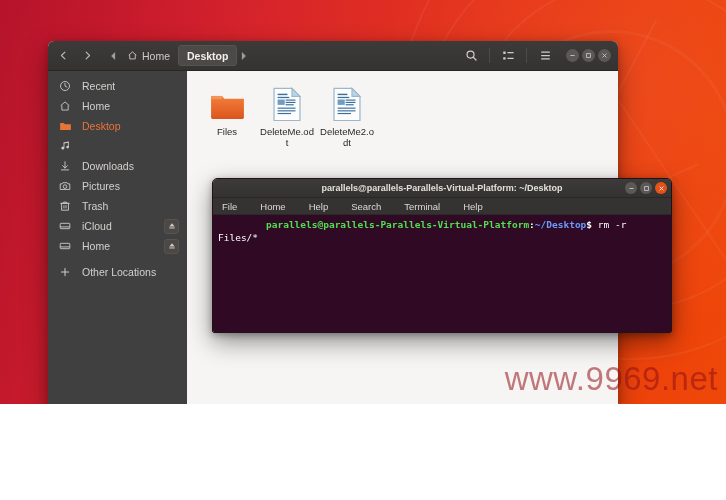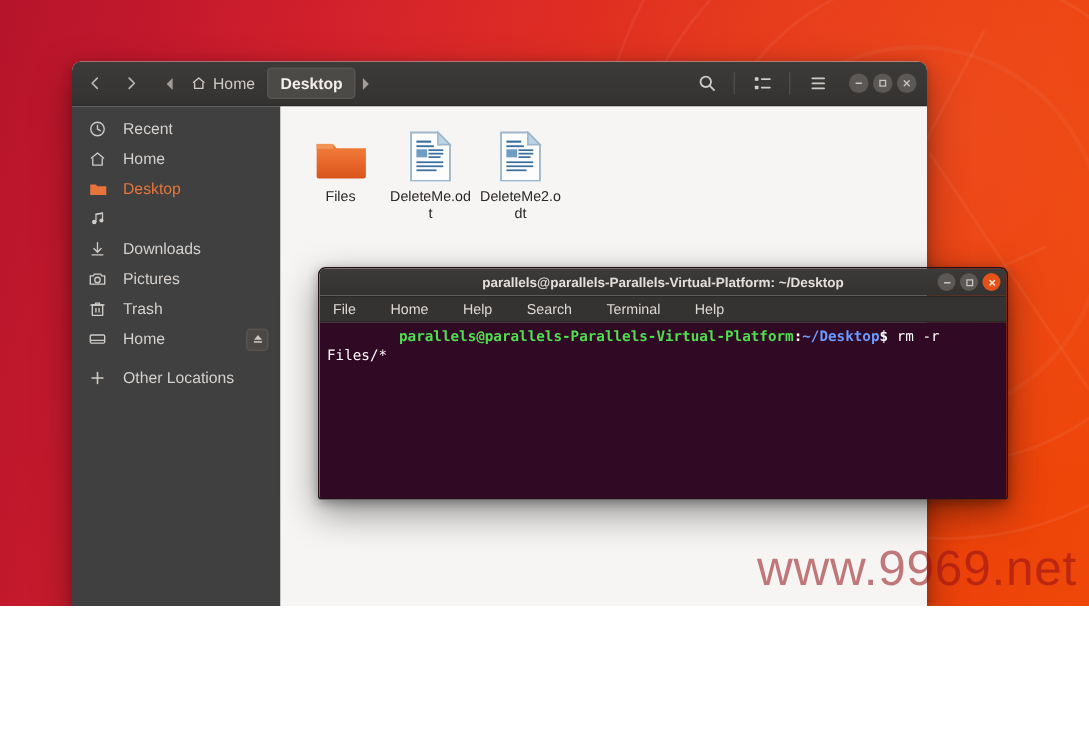--- a/index.html
+++ b/index.html
@@ -476,20 +476,35 @@
                 <path d="M3.4 4.4h9.2v9.2H3.4z"></path>
                 <line x1="2.2" y1="4.4" x2="13.8" y2="4.4" stroke-linecap="round"></line>
                 <path d="M6.2 4.4V2.8h3.6v1.6"></path>
                 <line x1="6.6" y1="7" x2="6.6" y2="11.2"></line>
                 <line x1="9.4" y1="7" x2="9.4" y2="11.2"></line>
               </svg>
           </span>
           <span class="s-lbl">Trash</span>
         </div>
 
+        <div class="side-item">
+          <span class="s-ico">
+            <svg width="12" height="12" viewBox="0 0 16 16" fill="none" stroke="currentColor" stroke-width="1.2">
+                <rect x="1.6" y="4.4" width="12.8" height="7.2" rx="1.1"></rect>
+                <line x1="1.6" y1="9.2" x2="14.4" y2="9.2"></line>
+              </svg>
+          </span>
+          <span class="s-lbl">iCloud</span>
+          <span class="eject">
+            <svg width="8" height="8" viewBox="0 0 10 10" fill="currentColor">
+                <polygon points="5,1.6 8.4,5.6 1.6,5.6"></polygon>
+                <rect x="1.6" y="6.8" width="6.8" height="1.3"></rect>
+              </svg>
+          </span>
+        </div>
 
         <div class="side-item">
           <span class="s-ico">
             <svg width="12" height="12" viewBox="0 0 16 16" fill="none" stroke="currentColor" stroke-width="1.2">
                 <rect x="1.6" y="4.4" width="12.8" height="7.2" rx="1.1"></rect>
                 <line x1="1.6" y1="9.2" x2="14.4" y2="9.2"></line>
               </svg>
           </span>
           <span class="s-lbl">Home</span>
           <span class="eject">

